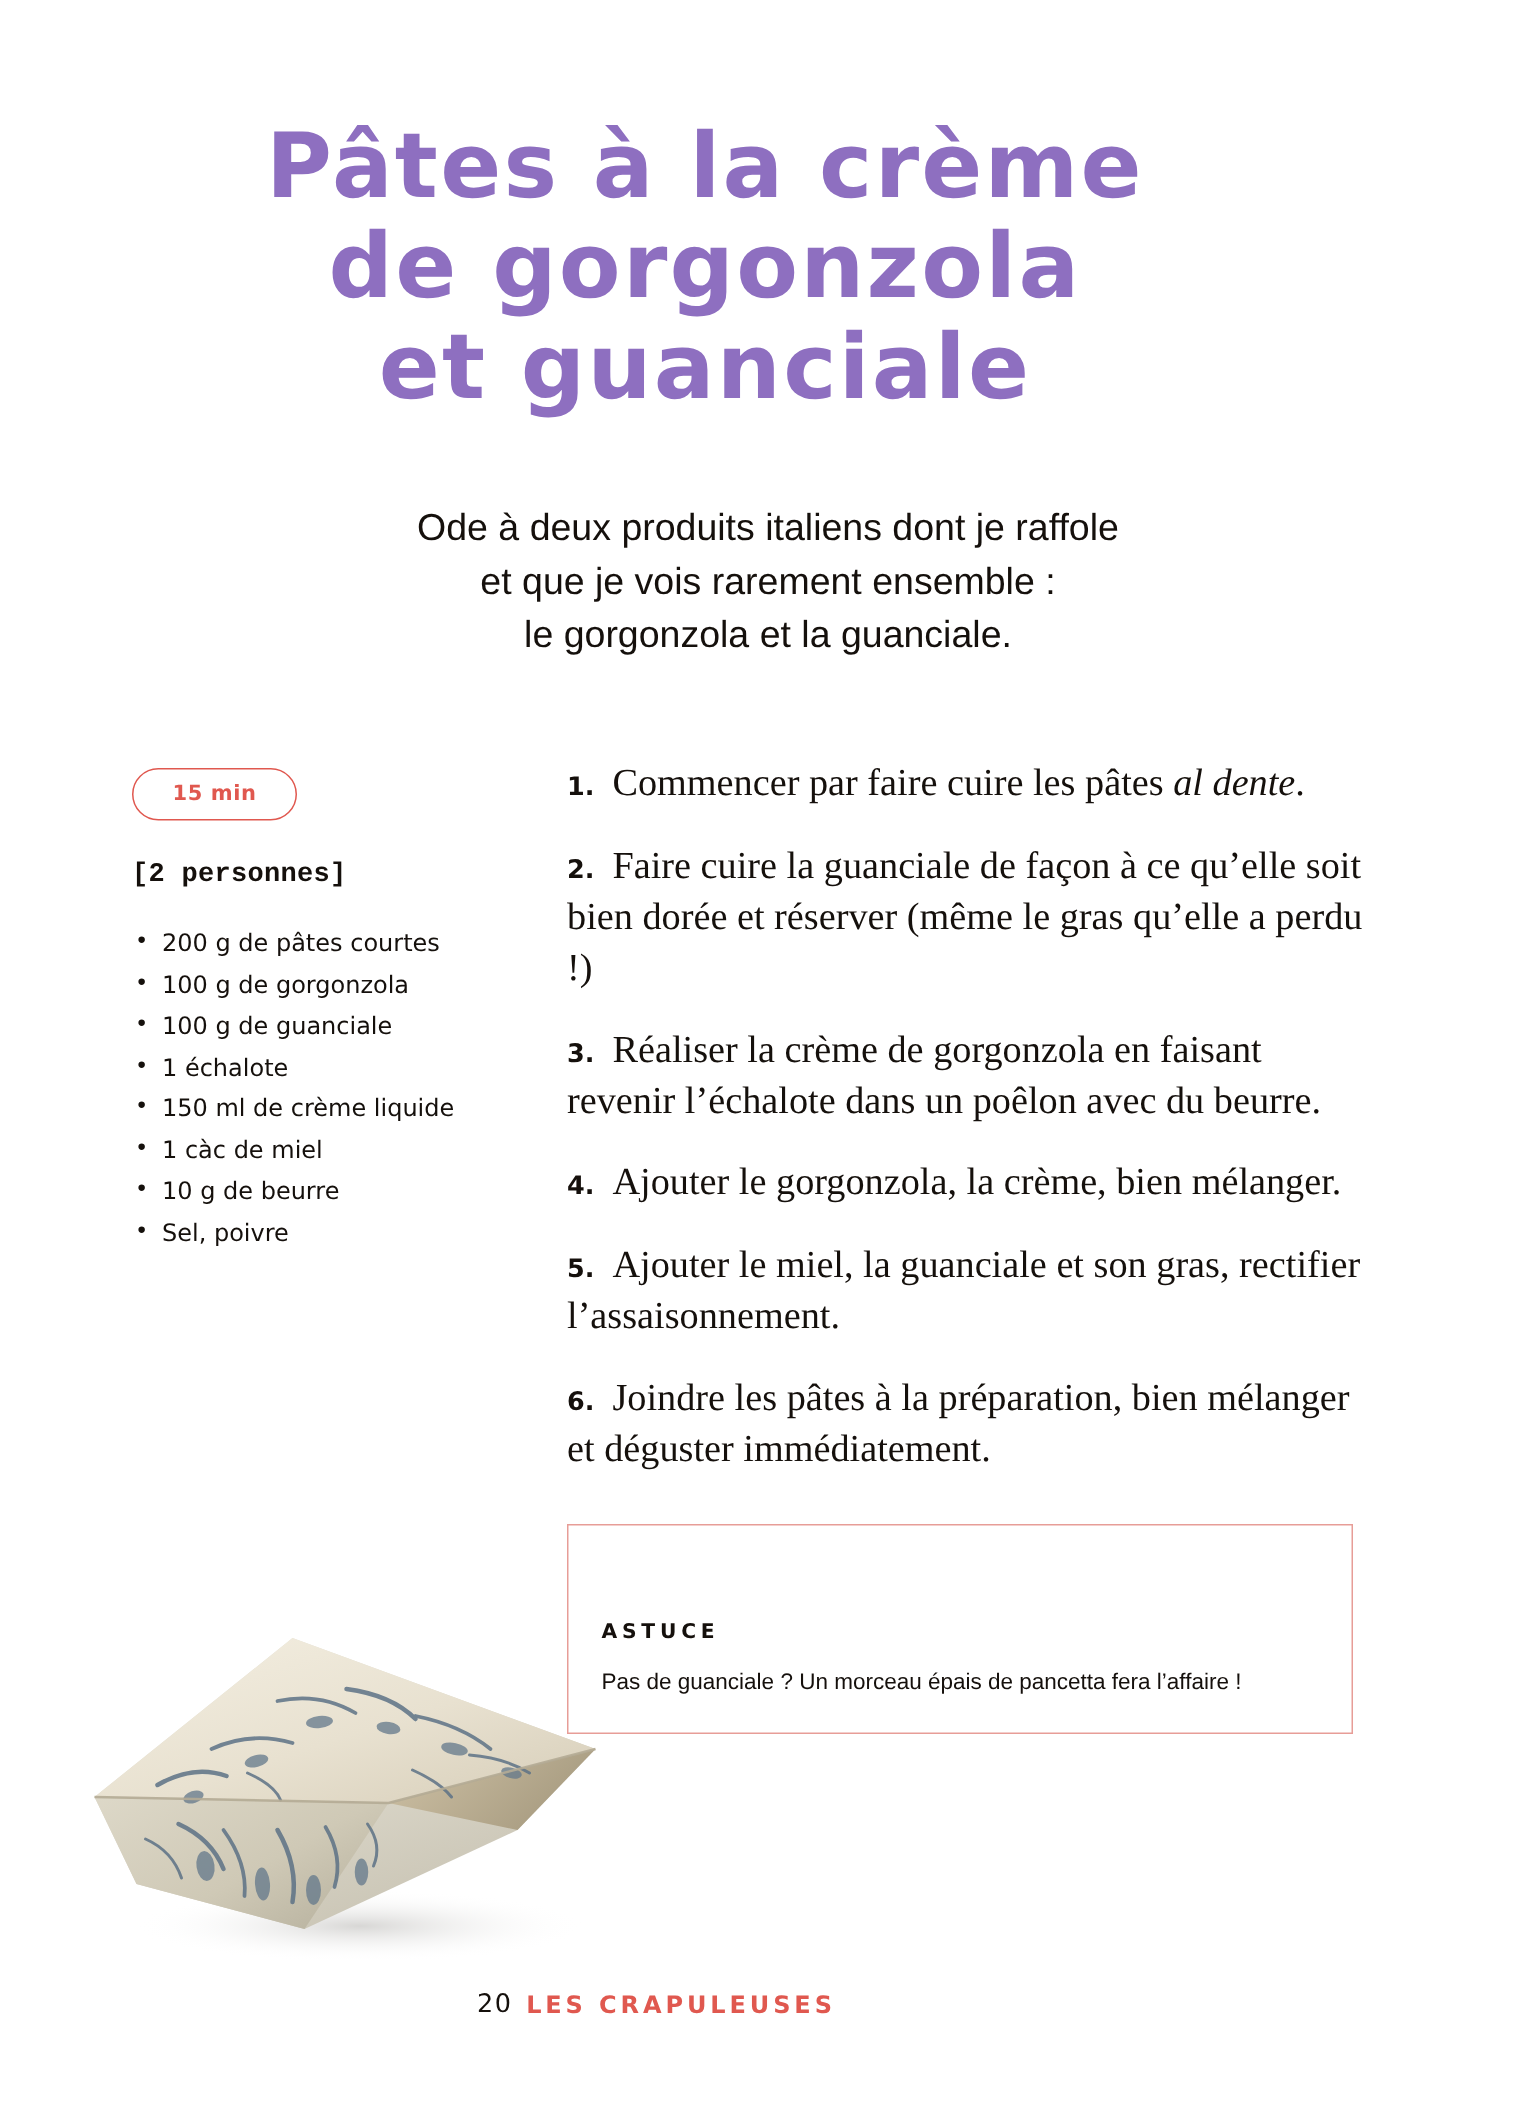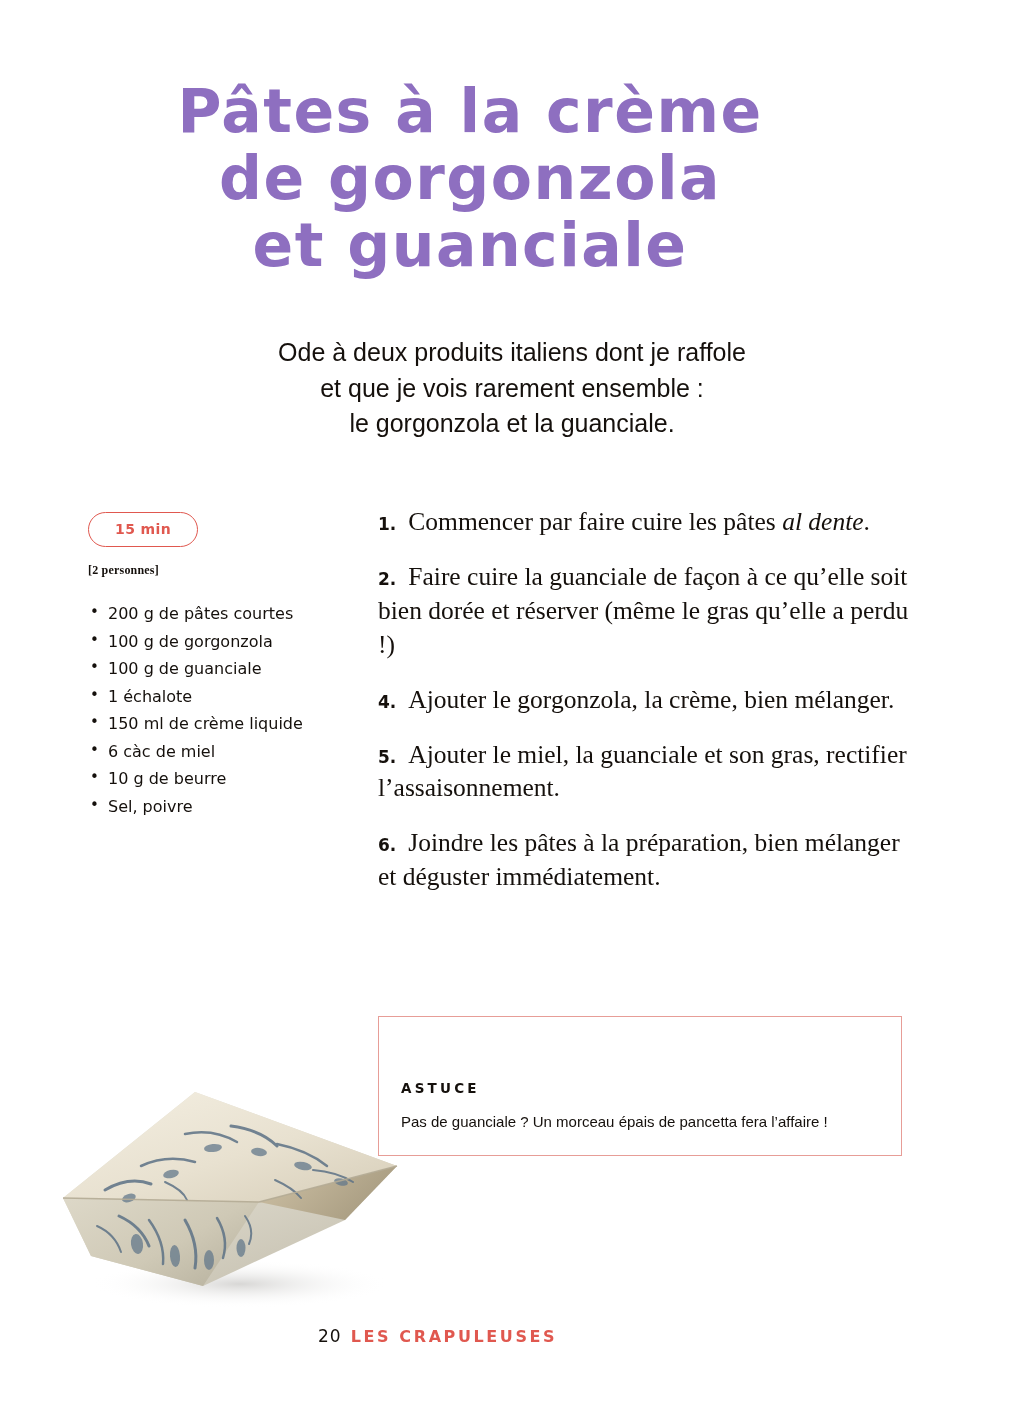--- a/index.html
+++ b/index.html
@@ -65,24 +65,24 @@
     border: 1.6px solid #e0584f;
     border-radius: 22px;
     color: #e0584f;
     font-family: "DejaVu Sans", sans-serif;
     font-weight: 700;
     font-size: 14px;
     letter-spacing: 0.4px;
     padding: 8px 26px 9px 26px;
   }
   .servings {
-    margin-top: 16px;
-    font-family: Liberation Serif, serif;
-    font-weight: 700;
-    font-size: 12px;
+    margin-top: 26px;
+    font-family: Liberation Mono, monospace;
+    font-weight: 700;
+    font-size: 18px;
     color: #15100c;
     letter-spacing: 0.2px;
   }
   .ingredients {
     margin: 22px 0 0 0;
     padding: 0;
     list-style: none;
   }
   .ingredients li {
     font-family: "DejaVu Sans", sans-serif;
@@ -201,36 +201,39 @@
 
   <div class="left-col">
     <div class="time-badge">15 min</div>
     <div class="servings">[2 personnes]</div>
     <ul class="ingredients">
       <li>200 g de pâtes courtes</li>
       <li>100 g de gorgonzola</li>
       <li>100 g de guanciale</li>
       <li>1 échalote</li>
       <li>150 ml de crème liquide</li>
-      <li>6 càc de miel</li>
+      <li>1 càc de miel</li>
       <li>10 g de beurre</li>
       <li>Sel, poivre</li>
     </ul>
   </div>
 
   <div class="steps">
 
     <div class="step">
       <span class="step-num">1.</span><span>Commencer par faire cuire les pâtes </span><em>al dente</em><span>.</span>
     </div>
 
     <div class="step">
       <span class="step-num">2.</span><span>Faire cuire la guanciale de façon à ce qu’elle soit bien dorée et réserver (même le gras qu’elle a perdu !)</span>
     </div>
 
+    <div class="step">
+      <span class="step-num">3.</span><span>Réaliser la crème de gorgonzola en faisant revenir l’échalote dans un poêlon avec du beurre.</span>
+    </div>
 
     <div class="step">
       <span class="step-num">4.</span><span>Ajouter le gorgonzola, la crème, bien mélanger.</span>
     </div>
 
     <div class="step">
       <span class="step-num">5.</span><span>Ajouter le miel, la guanciale et son gras, rectifier l’assaisonnement.</span>
     </div>
 
     <div class="step">

